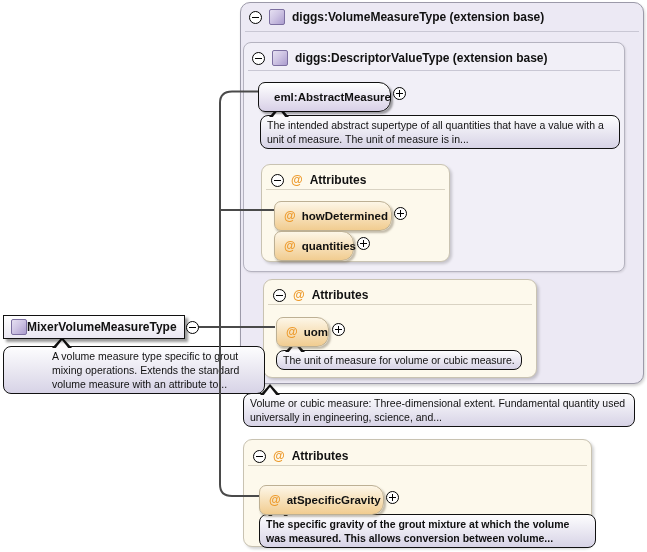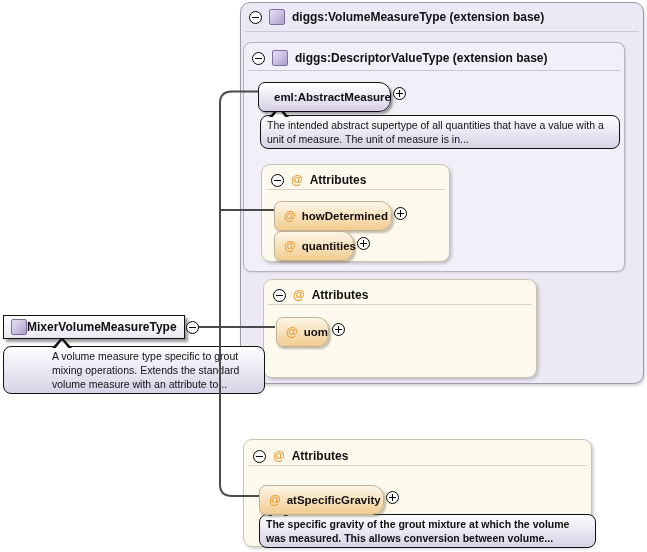--- a/index.html
+++ b/index.html
@@ -120,23 +120,31 @@
         <span class="lbl">Attributes</span>
       </div>
       <div class="sep cream" style="top:24px;"></div>
 
       <div class="pill pill-attr" style="left:12px;top:37px;width:53px;height:24px;box-sizing:border-box;">
         <span class="at-icon">@</span>
         <span>uom</span>
       </div>
       <span class="circle-btn plus toggle3" style="left:68px;top:43px;"></span>
 
+      <div class="callout" style="left:12px;top:70px;white-space:nowrap;">
+        <i class="tail" style="left:8px;"></i>
+        <span>The unit of measure for volume or cubic measure.</span>
+      </div>
     </div>
   </div>
 
+  <div class="callout" style="left:243px;top:393px;width:378px;">
+    <i class="tail" style="left:16px;"></i>
+    <span>Volume or cubic measure: Three-dimensional extent. Fundamental quantity used universally in engineering, science, and...</span>
+  </div>
 
   <div class="creambox" style="left:243px;top:439px;width:347px;height:106px;">
     <div class="hdr" style="left:9px;top:8px;">
       <span class="circle-btn"></span>
       <span class="at-icon">@</span>
       <span class="lbl">Attributes</span>
     </div>
     <div class="sep cream" style="top:25px;"></div>
 
     <div class="pill pill-attr" style="left:15px;top:45px;width:125px;height:24px;box-sizing:border-box;">

